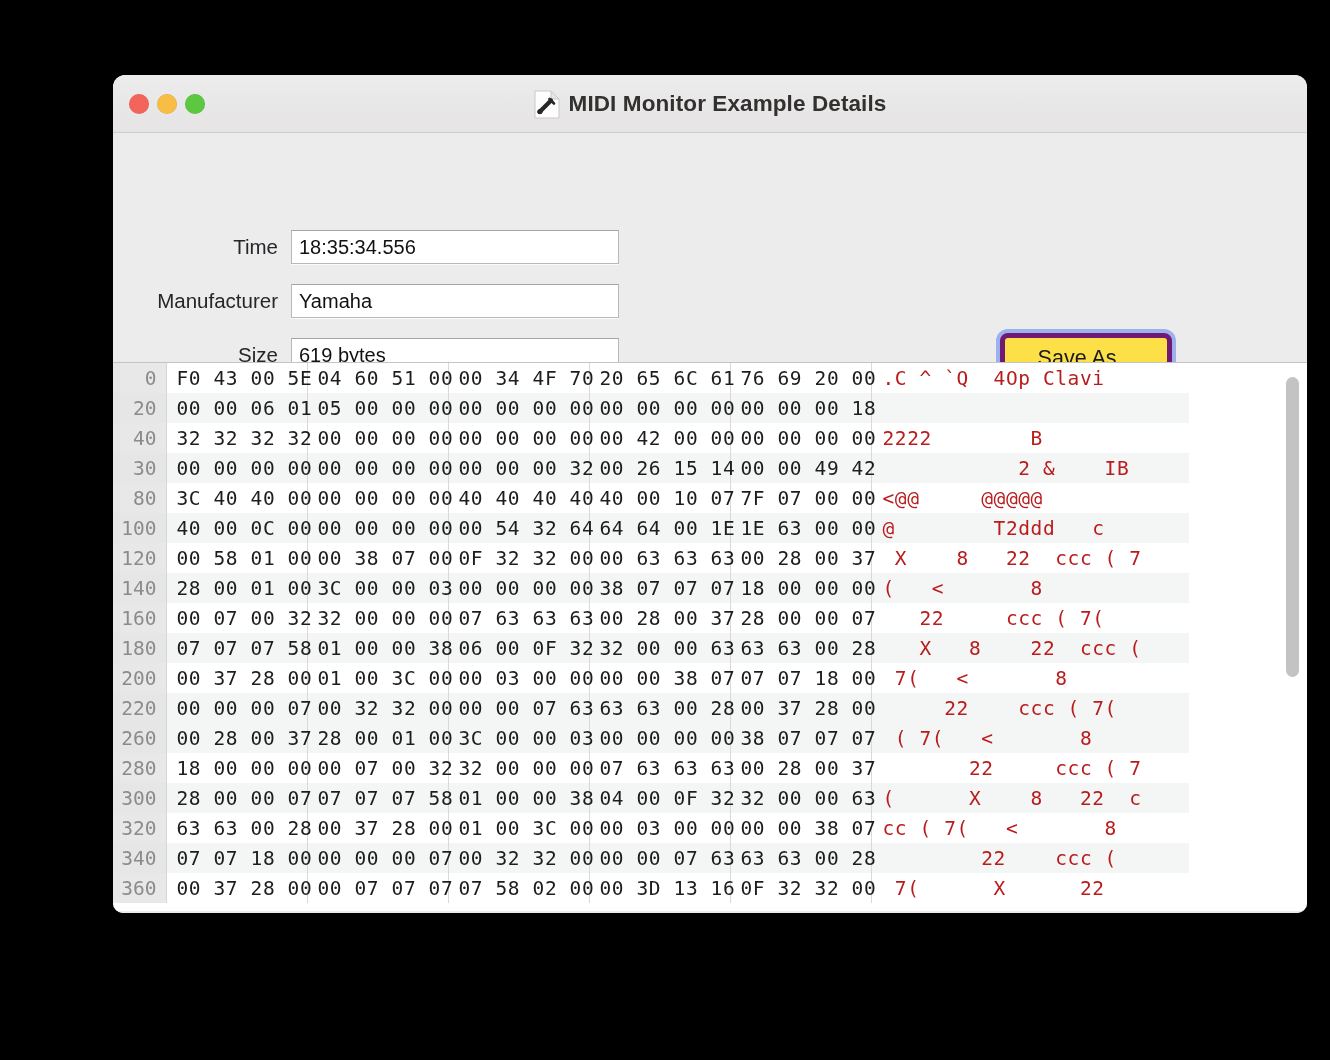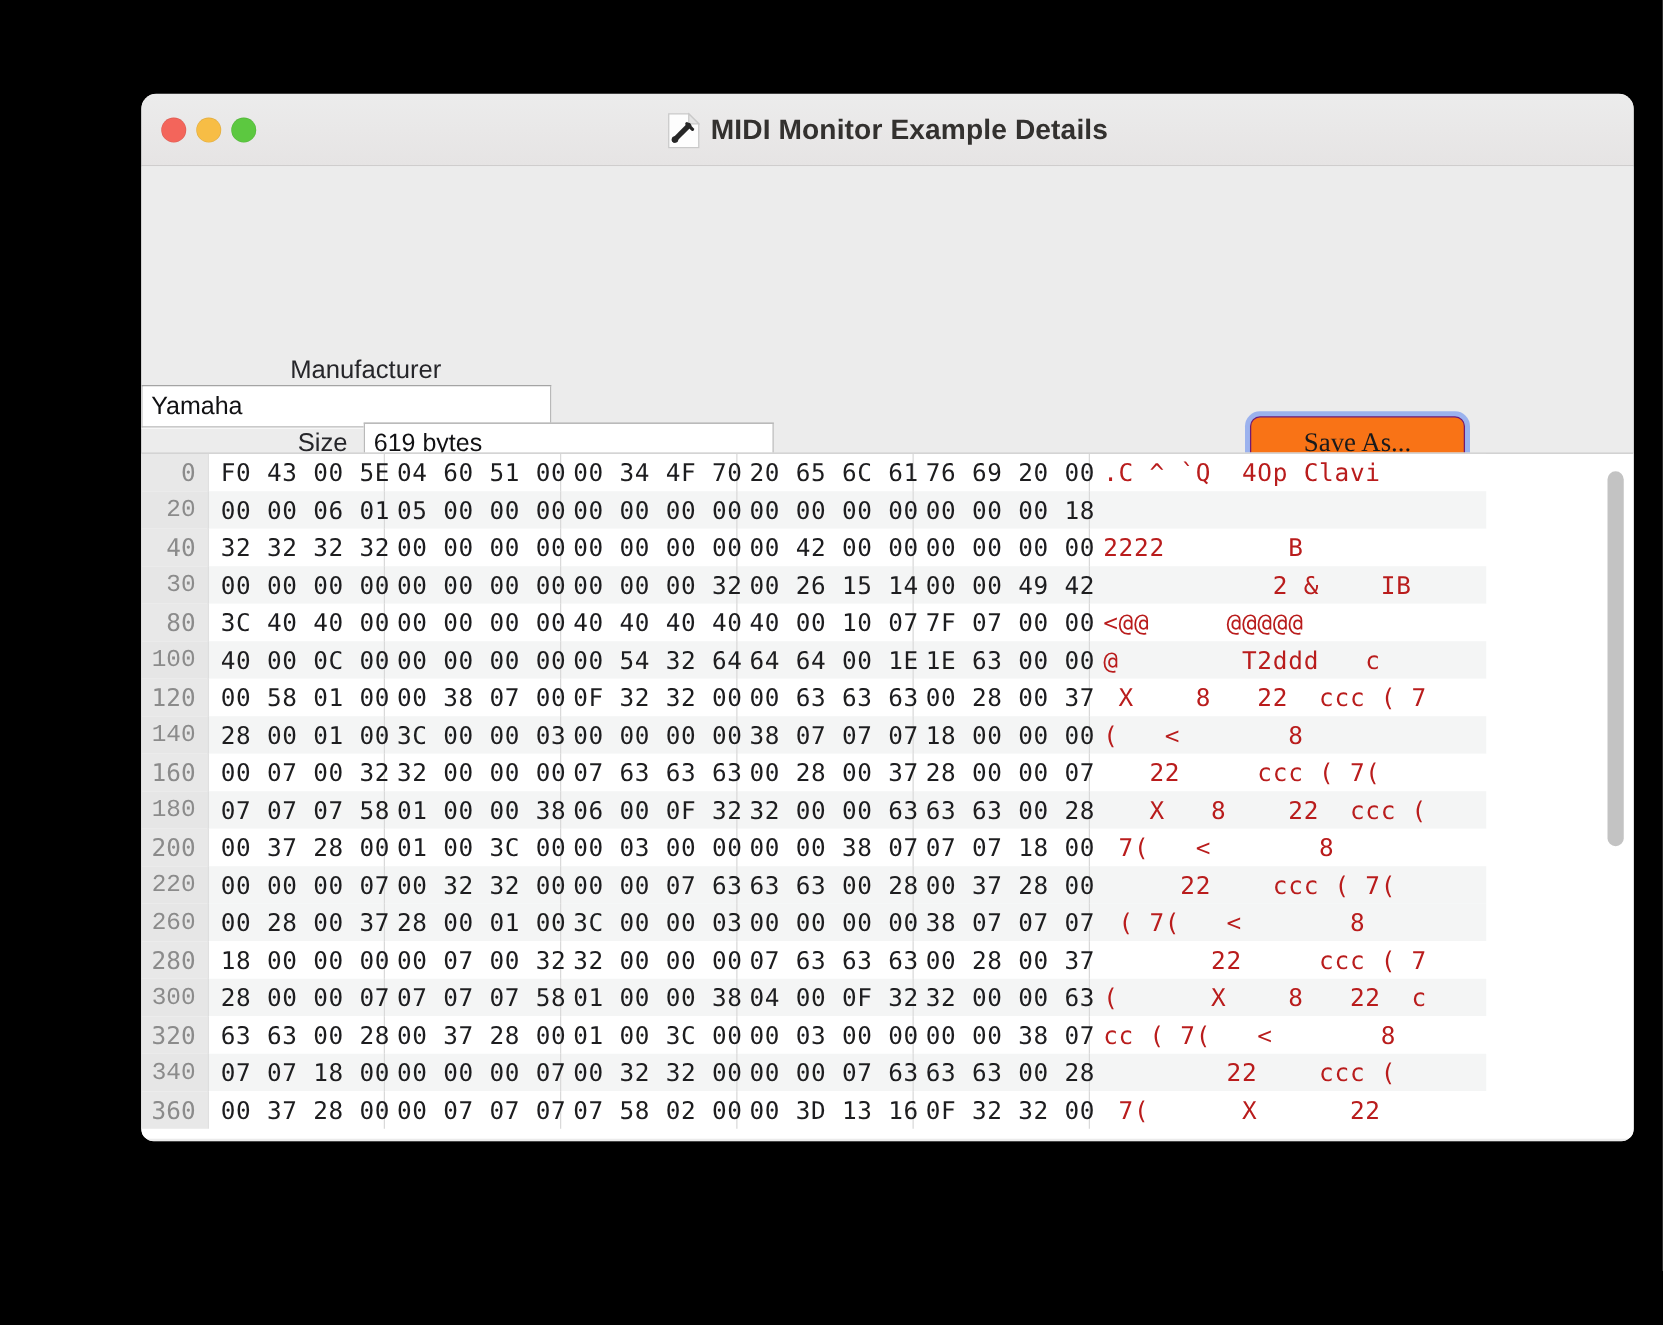--- a/index.html
+++ b/index.html
@@ -103,39 +103,39 @@
     box-shadow: 0 1px 0 rgba(255,255,255,0.8);
     display: flex;
     align-items: center;
     padding: 0 7px;
     font-size: 20px;
     color: #111113;
     overflow: hidden;
     white-space: nowrap;
   }
   .row-time  { top: 97px;  }
-  .row-manuf { top: 151px; flex-direction: column; }
+  .row-manuf { top: 151px; }
   .row-size  { top: 205px; }
 
   .saveas-wrap {
     position: absolute;
     left: 883px;
     top: 196px;
     padding: 4px;
     border-radius: 12px;
     background: #9bb2ee;
   }
   .saveas {
     display: block;
     width: 172px;
     height: 42px;
     border-radius: 8px;
-    background: #f97316;
-    border: 1px solid #701a75;
-    font-family: Liberation Serif, serif;
+    background: #fde047;
+    border: 5px solid #701a75;
+    font-family: Liberation Sans, sans-serif;
     font-size: 21.5px;
     color: #1a1a1c;
     cursor: default;
     line-height: 40px;
     text-align: center;
     box-shadow: 0 1px 1px rgba(0,0,0,0.10);
   }
 
   
   .hexzone {
@@ -147,21 +147,21 @@
   }
   .hextable {
     border-collapse: collapse;
     font-family: "DejaVu Sans Mono", monospace;
     font-size: 19.5px;
     table-layout: fixed;
     width: 1076px;
   }
   .hextable tr { height: 30px; }
   .hextable tr.odd td { background: #f4f5f5; }
-  .hextable tr.odd td.off { background: #e6e6e6; font-family: Liberation Mono, monospace; }
+  .hextable tr.odd td.off { background: #e6e6e6; }
   .hextable td {
     background: #ffffff;
     padding: 0;
     vertical-align: middle;
     white-space: pre;
     color: #1d1d1f;
   }
   td.off {
     width: 53px;
     background: #e8e8e8;
@@ -230,20 +230,24 @@
             <line x1="15.5" y1="9" x2="20" y2="13.5" stroke-width="2.6"></line>
           </g>
           <circle cx="6" cy="21.5" r="2.6" fill="#262626"></circle>
         </svg>
         <span class="win-title">MIDI Monitor Example Details</span>
       </div>
     </div>
 
     <div class="formzone">
 
+      <div class="field-row row-time">
+        <span class="lbl">Time</span>
+        <span class="field-box">18:35:34.556</span>
+      </div>
 
       <div class="field-row row-manuf">
         <span class="lbl">Manufacturer</span>
         <span class="field-box">Yamaha</span>
       </div>
 
       <div class="field-row row-size">
         <span class="lbl">Size</span>
         <span class="field-box">619 bytes</span>
       </div>

